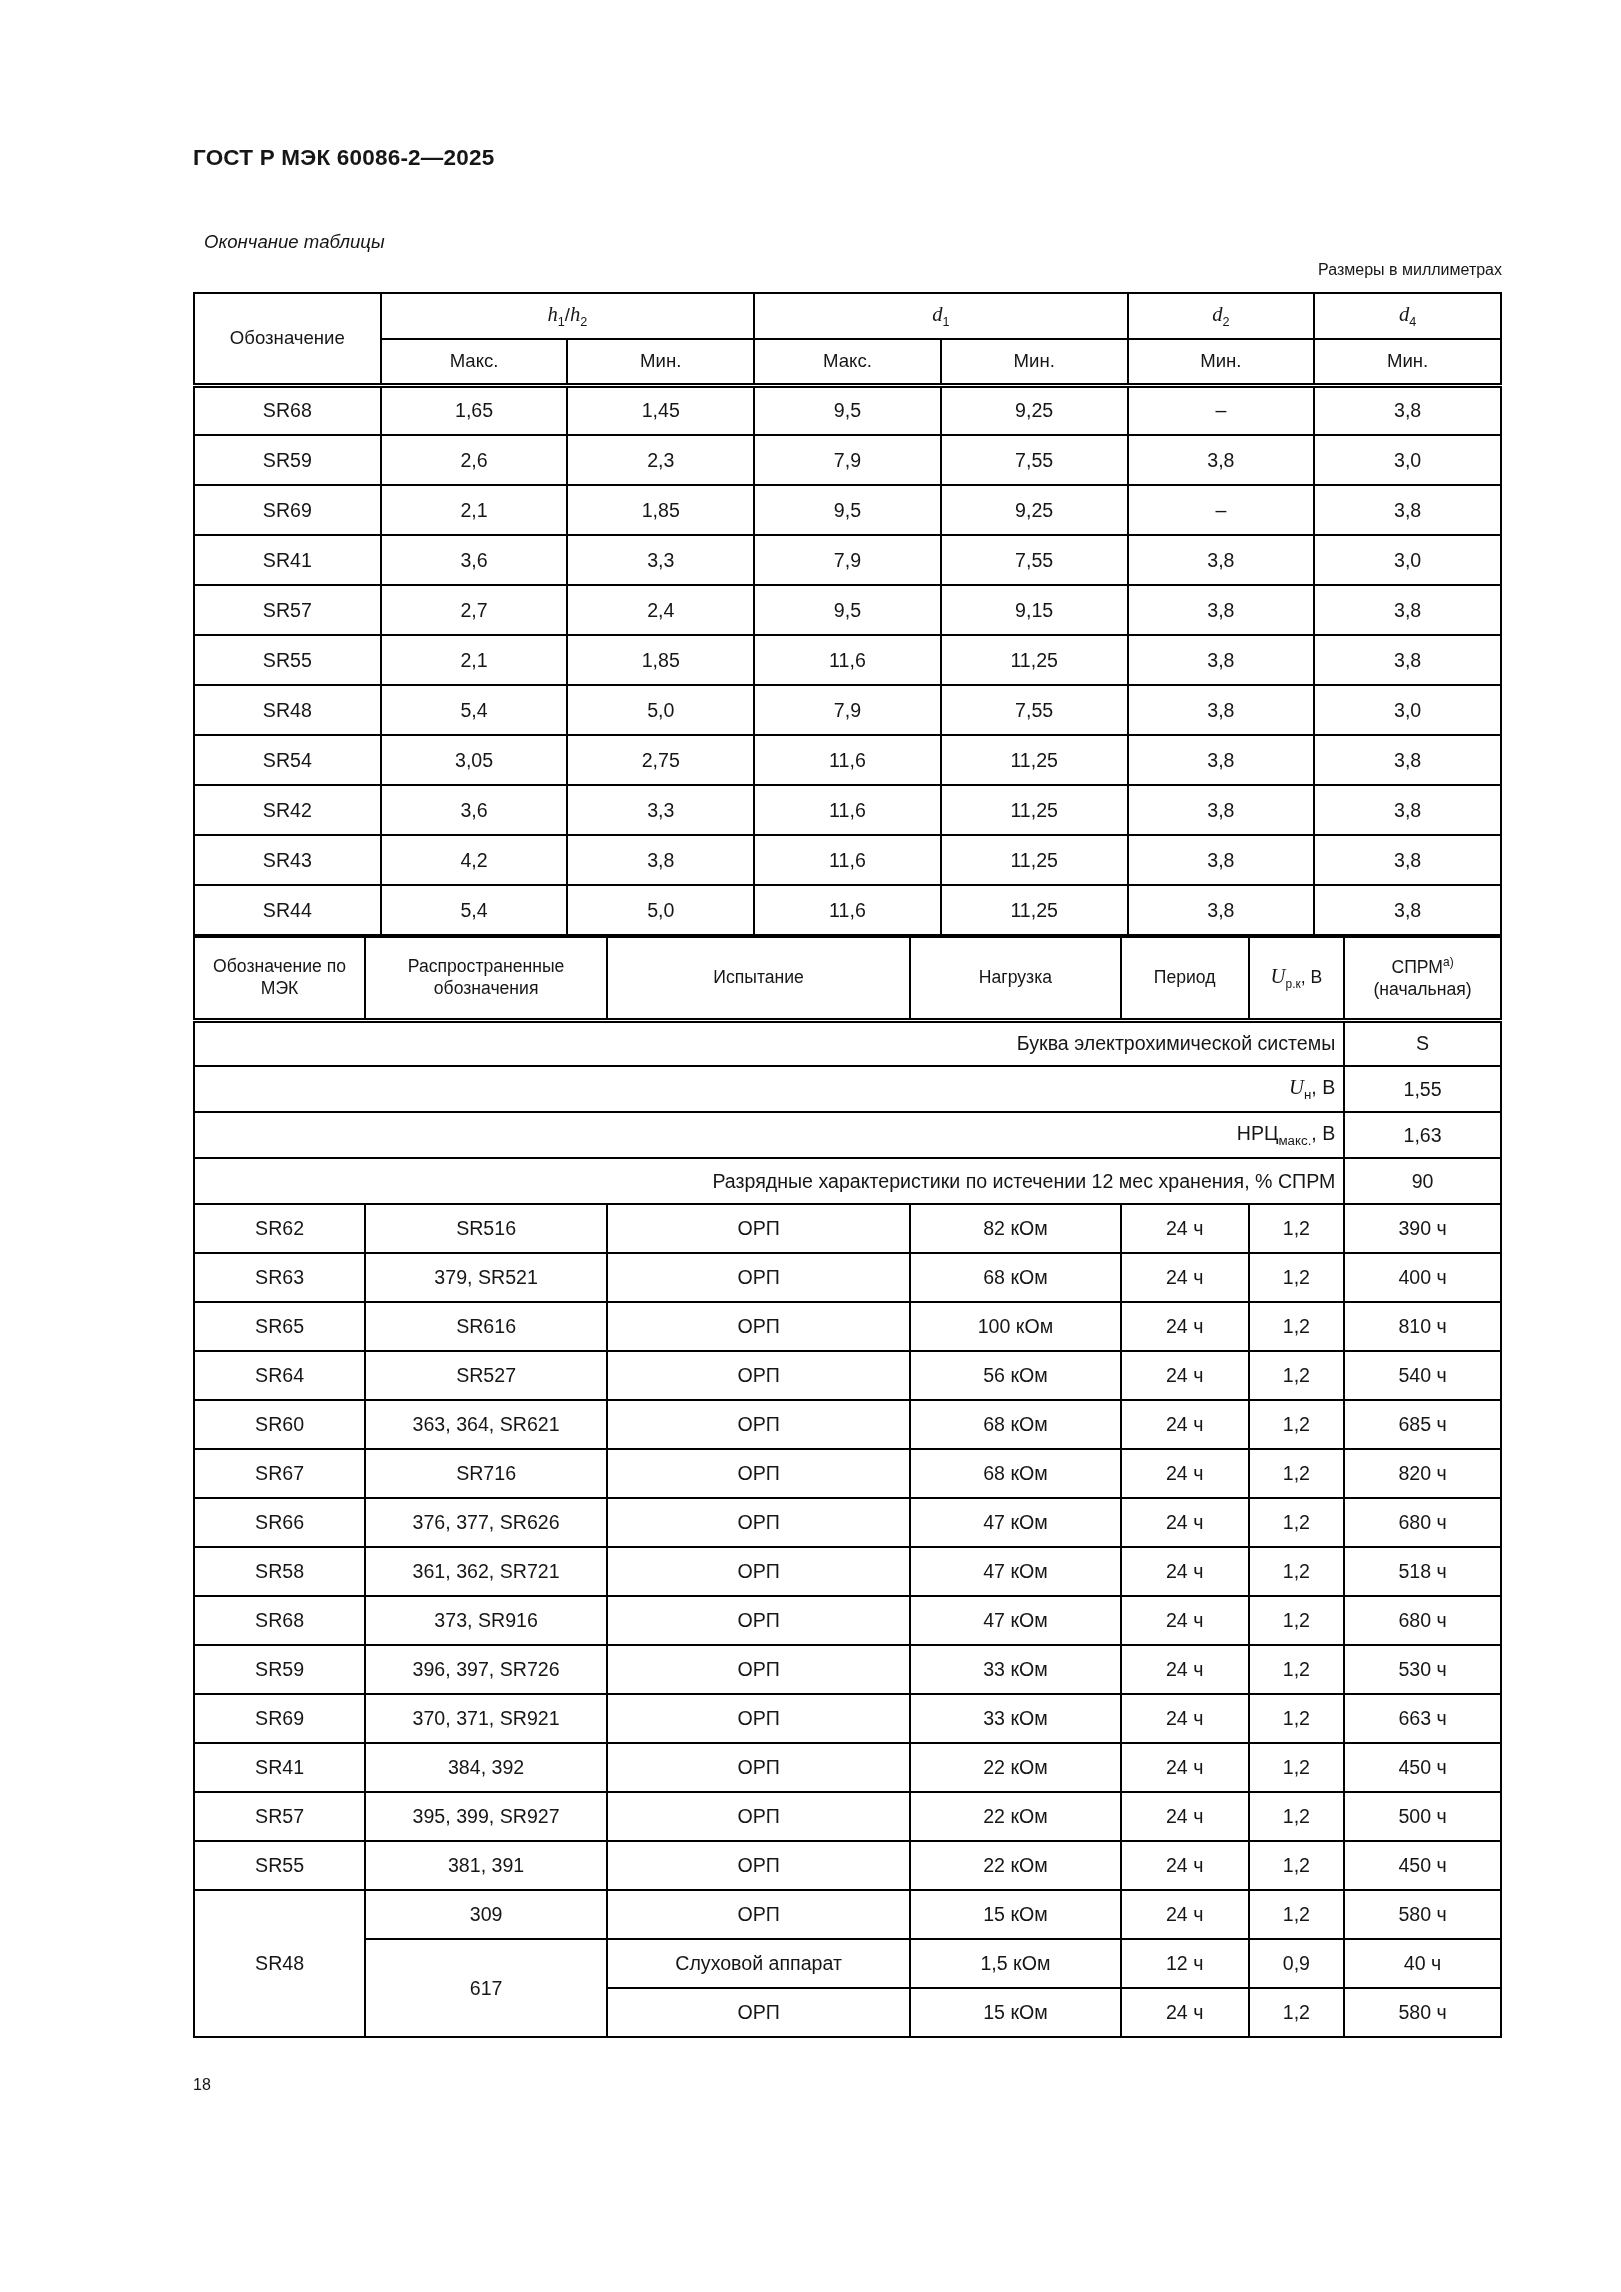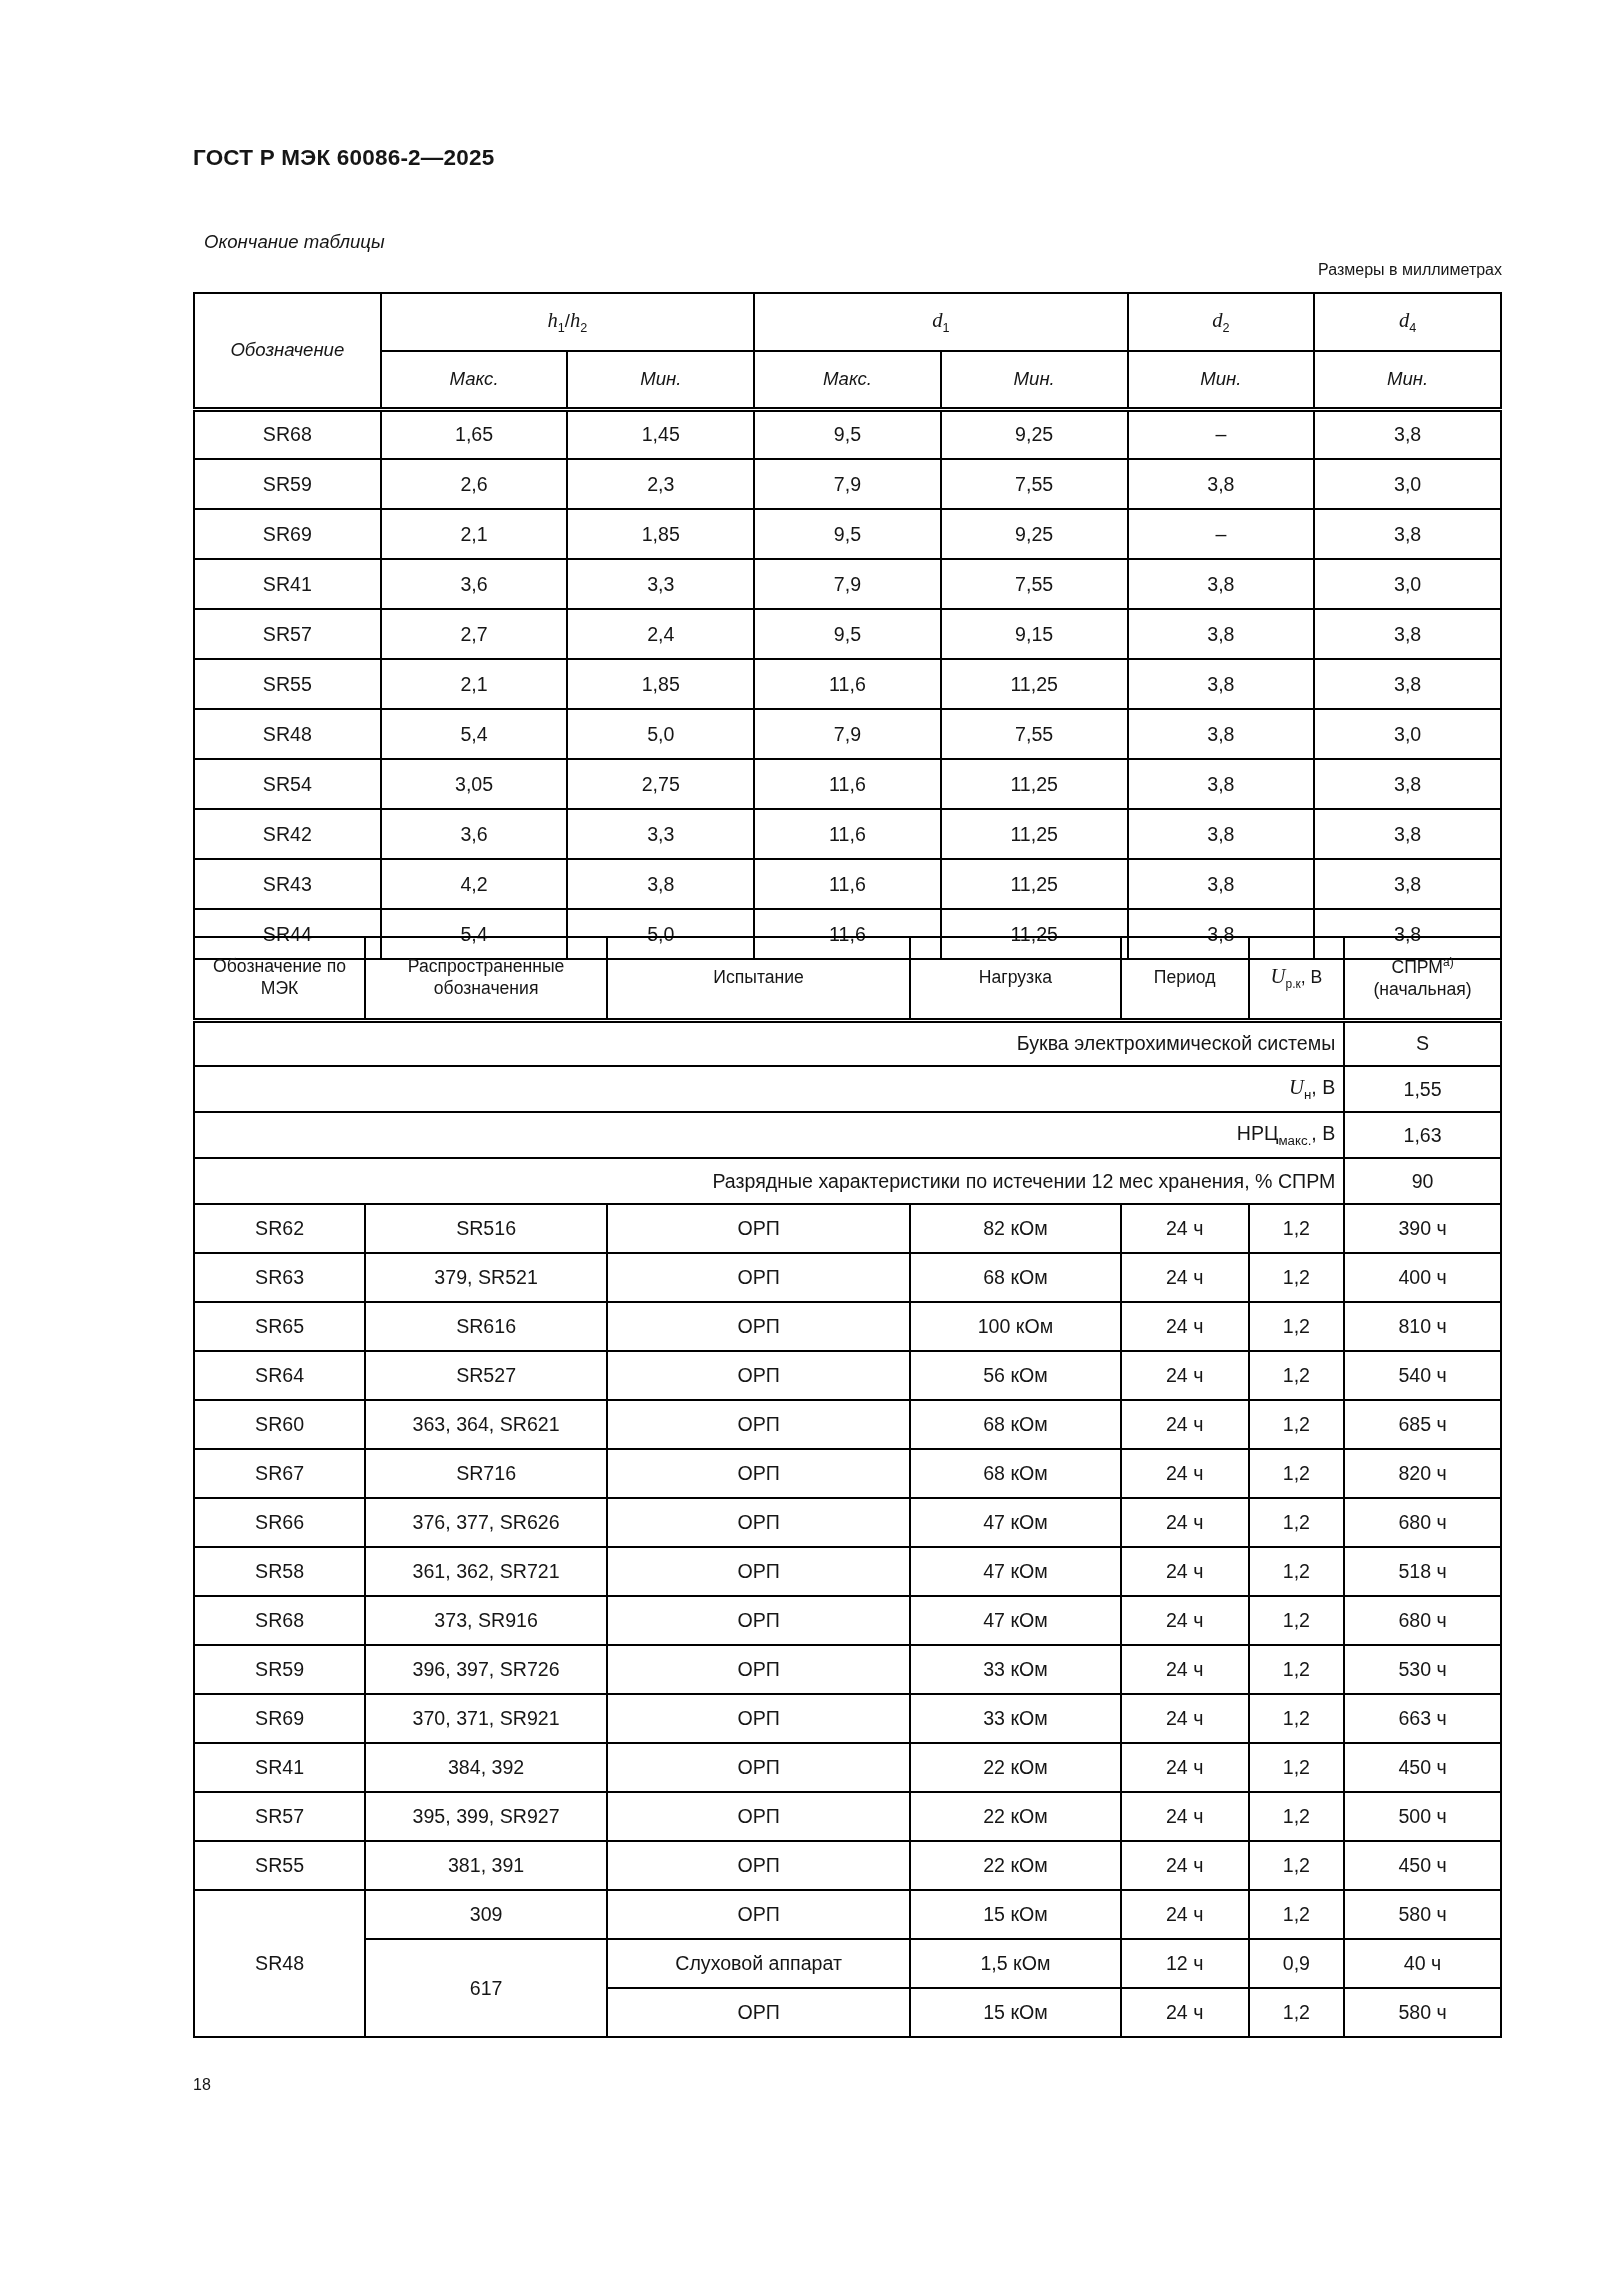--- a/index.html
+++ b/index.html
@@ -26,23 +26,23 @@
     border-collapse:collapse; width:100%; table-layout:fixed;
     border:2.9px solid #000;
   }
   td, th {
     border:2px solid #000;
     font-weight:normal; text-align:center; vertical-align:middle;
     font-size:19.6px; padding:2px 7.8px; box-sizing:border-box;
     overflow:hidden;
   }
   
-  .t1 th { height:58px; font-size:18.6px; }
+  .t1 th { height:46px; font-size:18.6px; }
   .t1 td { height:50px; }
-  .t1 .dbl { border-bottom:5.9px double #000;font-style:italic; }
+  .t1 .dbl { border-bottom:5.9px double #000; }
   i.var { font-style:italic; font-family:"Liberation Serif", serif; font-size:20.6px; }
   sub { font-size:0.68em; }
   sup { font-size:0.68em; }
   
   .t2 .sysrow td { height:46px; }
   .t2 .sysrow .lbl { text-align:right; padding-left:13.7px; }
   .t2 th { height:83px; font-size:17.6px; line-height:1.25; }
   .t2 .dbl { border-bottom:5.9px double #000; }
   .t2 tbody td { height:49px; }
   .pageno {

